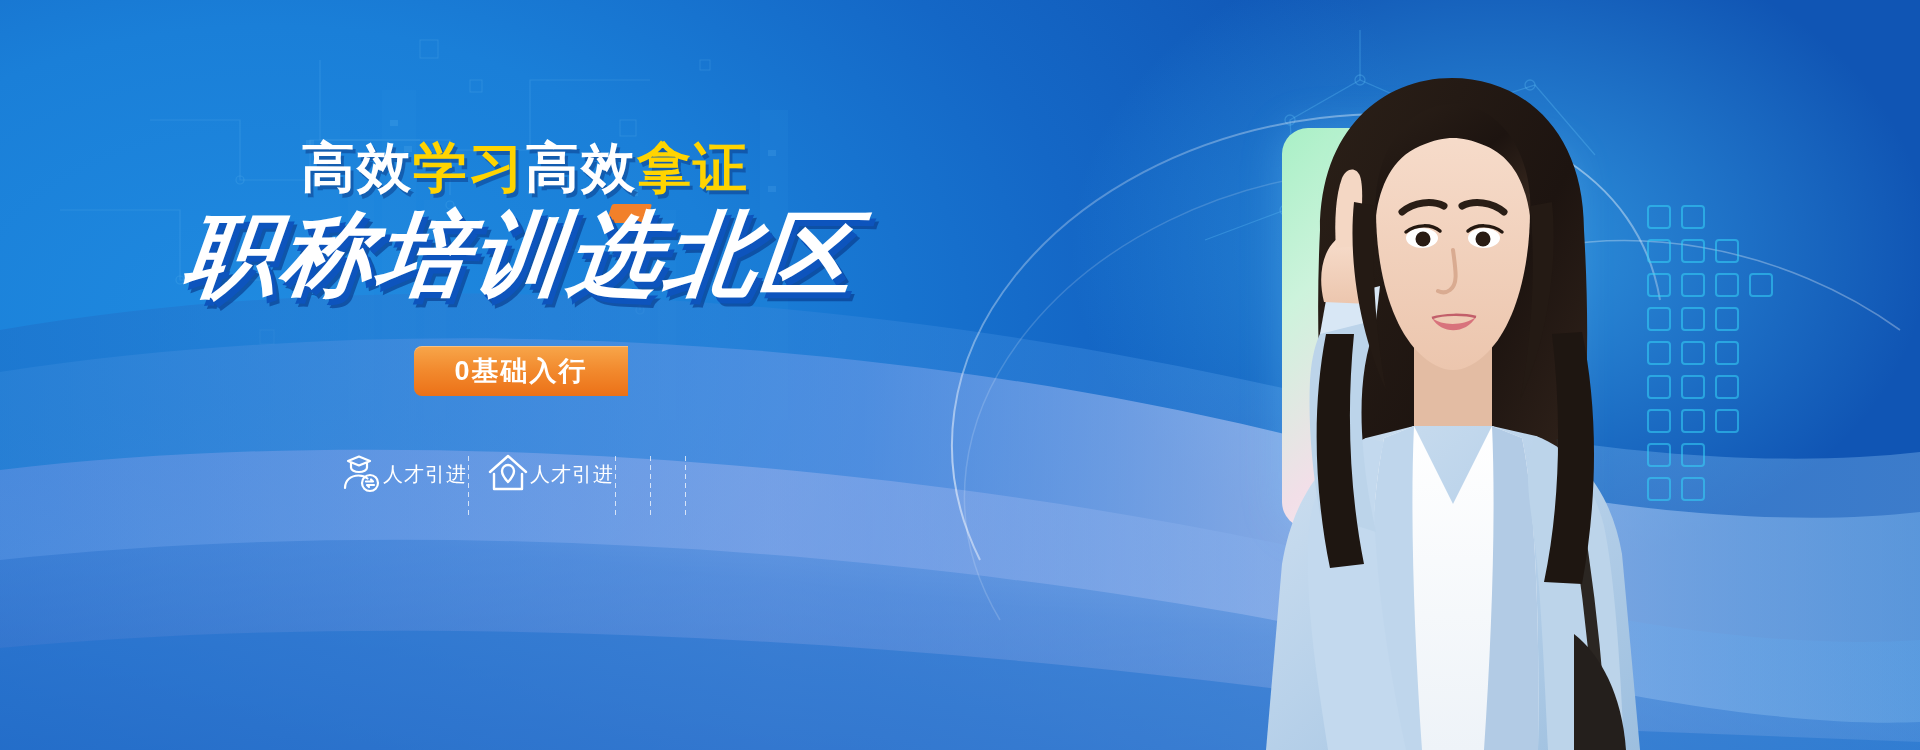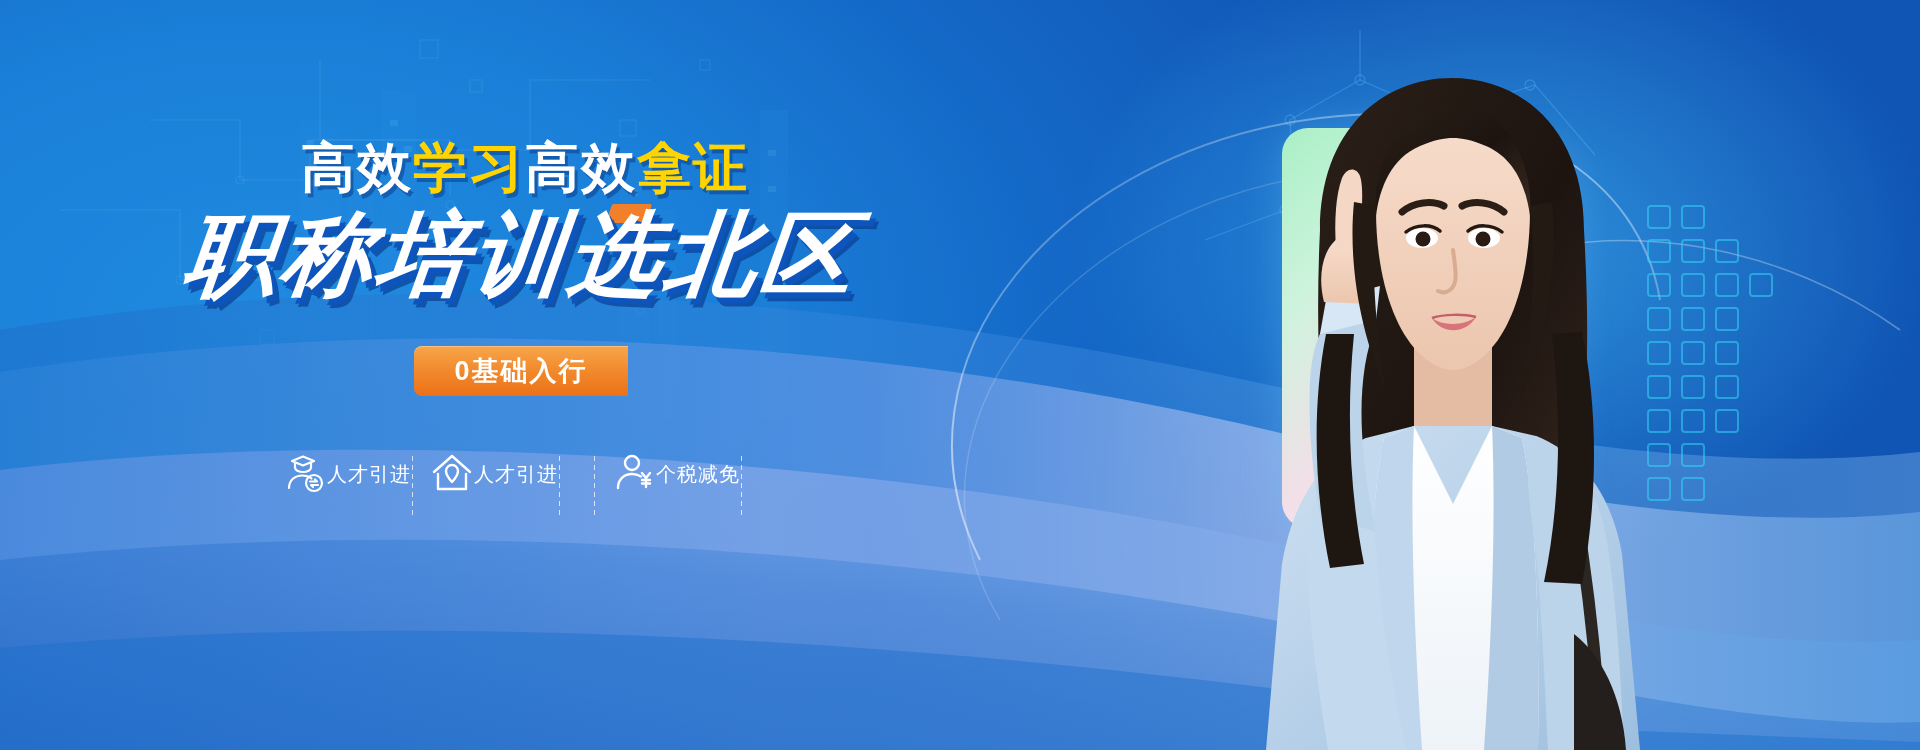--- a/index.html
+++ b/index.html
@@ -393,32 +393,19 @@
           </svg>
         </div>
         <div class="feat-label">人才引进</div>
       </div>
 
       <div class="divider"></div>
 
 
       <div class="divider"></div>
 
-      <div class="feature">
-        <div class="feat-icon">
-          <svg width="44" height="42" viewBox="0 0 44 42" fill="none" stroke="#ffffff" stroke-width="2.4" stroke-linecap="round" stroke-linejoin="round">
-            <circle cx="20" cy="11" r="7"></circle>
-            <path d="M6 36 C6 27 12.5 22 20 22 C23.5 22 26.5 23 29 24.5"></path>
-            <path d="M30 21 l4 5 l4 -5"></path>
-            <path d="M34 26 v9"></path>
-            <path d="M30 28 h8"></path>
-            <path d="M30 31.5 h8"></path>
-          </svg>
-        </div>
-        <div class="feat-label">个税减免</div>
-      </div>
 
       <div class="divider"></div>
 
 
     </div>
   </div>
 </div>
 
 </body></html>

